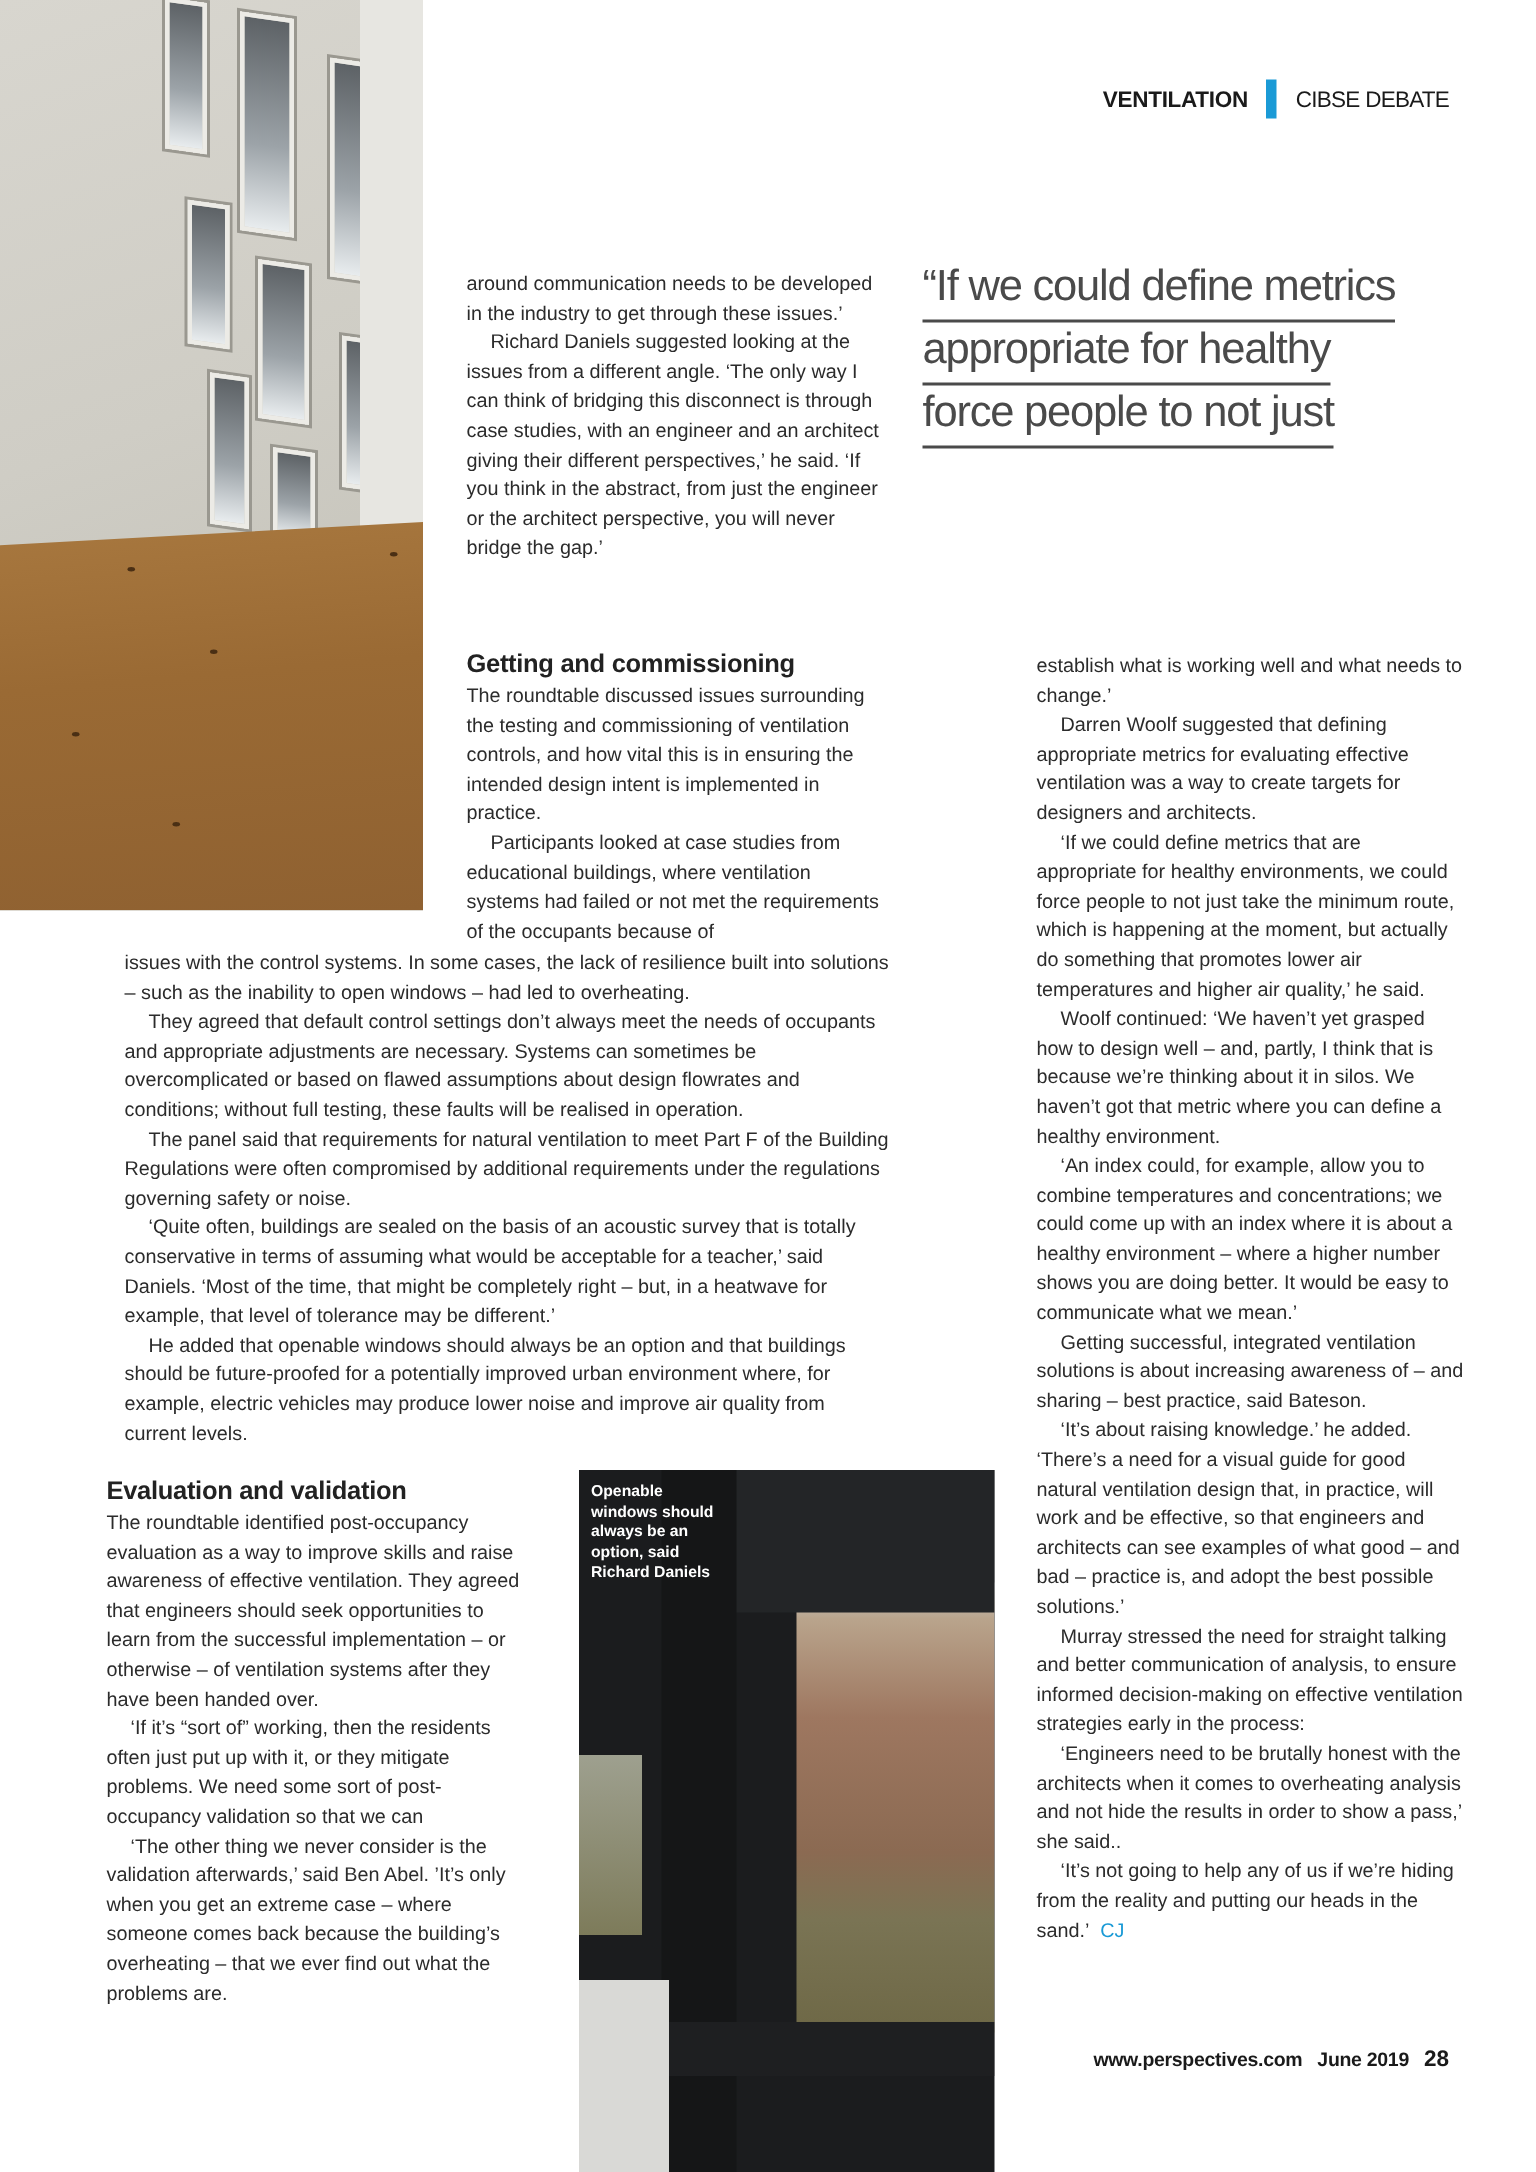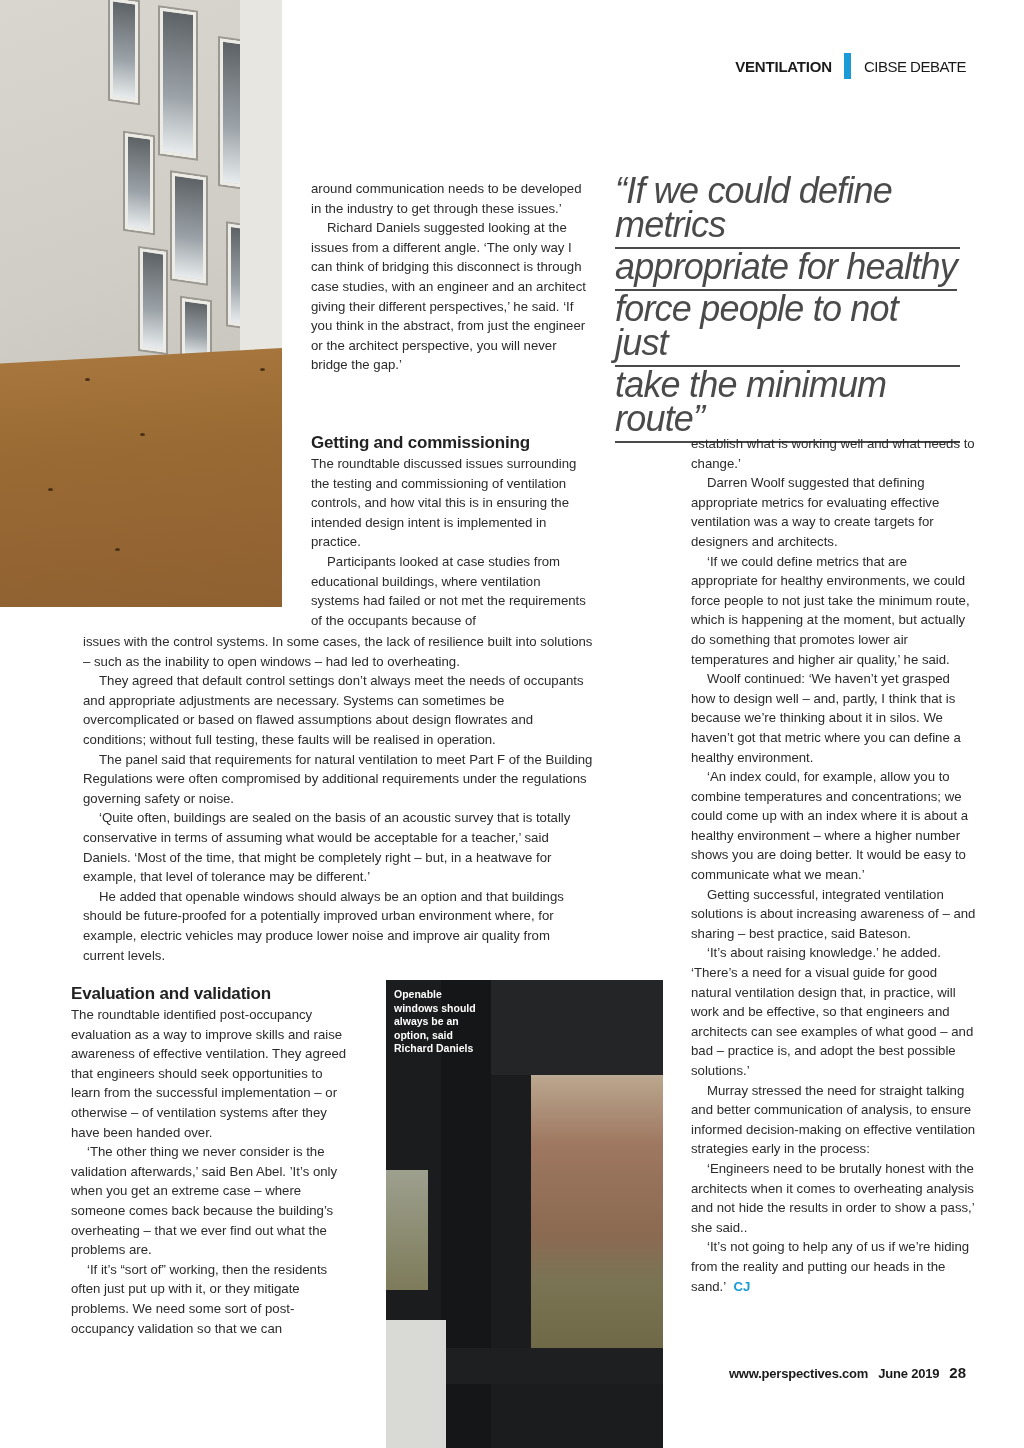--- a/index.html
+++ b/index.html
@@ -54,25 +54,25 @@
   .col-a { left: 311px; top: 179px; width: 280px; }
   .col-b { left: 311px; top: 432px; width: 280px; }
   .col-c { left: 83px; top: 632px; width: 510px; }
   .col-d { left: 71px; top: 983px; width: 280px; }
   .col-e { left: 691px; top: 434px; width: 285px; }
 
   
   .pullquote { left: 615px; top: 174px; width: 345px; }
   .pullquote .line {
     display: block; width: fit-content;
-    font-size: 36px; line-height: 34px; color: #4a4a4a; letter-spacing: -0.8px;
-    border-bottom: 2px solid #4a4a4a; padding-bottom: 5px; margin-bottom: 1px; font-style: italic;
+    font-size: 29px; line-height: 34px; color: #4a4a4a; letter-spacing: -0.8px;
+    border-bottom: 2px solid #4a4a4a; padding-bottom: 5px; margin-bottom: 1px;
   }
 
-  .sig { color: #1a9ad6; font-weight: bold; }
+  .sig { color: #1a9ad6; font-weight: normal; }
 
   
   .footer { top: 1364px; right: 58px; font-size: 13px; color: #1a1a1a; display:flex; gap: 10px; align-items: baseline; }
   .footer .url, .footer .date { font-weight: bold; letter-spacing: -0.2px; }
   .footer .page { font-weight: bold; font-size: 15px; }
 </style>
 </head>
 <body>
 
 <div class="abs header">
@@ -102,42 +102,41 @@
 
 <div class="abs col col-a">
   <p class="noind">around communication needs to be developed in the industry to get through these issues.’</p>
   <p>Richard Daniels suggested looking at the issues from a different angle. ‘The only way I can think of bridging this disconnect is through case studies, with an engineer and an architect giving their different perspectives,’ he said. ‘If you think in the abstract, from just the engineer or the architect perspective, you will never bridge the gap.’</p>
 </div>
 
 <div class="abs pullquote">
   <span class="line">“If we could define metrics</span>
   <span class="line">appropriate for healthy</span>
   <span class="line">force people to not just</span>
-  <span class="line">take the minimum route”</span>
 </div>
 
 <div class="abs col col-b">
   <h2>Getting and commissioning</h2>
   <p class="noind">The roundtable discussed issues surrounding the testing and commissioning of ventilation controls, and how vital this is in ensuring the intended design intent is implemented in practice.</p>
   <p>Participants looked at case studies from educational buildings, where ventilation systems had failed or not met the requirements of the occupants because of</p>
 </div>
 
 <div class="abs col col-c">
   <p class="noind">issues with the control systems. In some cases, the lack of resilience built into solutions – such as the inability to open windows – had led to overheating.</p>
   <p>They agreed that default control settings don’t always meet the needs of occupants and appropriate adjustments are necessary. Systems can sometimes be overcomplicated or based on flawed assumptions about design flowrates and conditions; without full testing, these faults will be realised in operation.</p>
   <p>The panel said that requirements for natural ventilation to meet Part F of the Building Regulations were often compromised by additional requirements under the regulations governing safety or noise.</p>
   <p>‘Quite often, buildings are sealed on the basis of an acoustic survey that is totally conservative in terms of assuming what would be acceptable for a teacher,’ said Daniels. ‘Most of the time, that might be completely right – but, in a heatwave for example, that level of tolerance may be different.’</p>
   <p>He added that openable windows should always be an option and that buildings should be future-proofed for a potentially improved urban environment where, for example, electric vehicles may produce lower noise and improve air quality from current levels.</p>
 </div>
 
 <div class="abs col col-d">
   <h2>Evaluation and validation</h2>
   <p class="noind">The roundtable identified post-occupancy evaluation as a way to improve skills and raise awareness of effective ventilation. They agreed that engineers should seek opportunities to learn from the successful implementation – or otherwise – of ventilation systems after they have been handed over.</p>
+  <p>‘If it’s “sort of” working, then the residents often just put up with it, or they mitigate problems. We need some sort of post-occupancy validation so that we can</p>
   <p>‘The other thing we never consider is the validation afterwards,’ said Ben Abel. ’It’s only when you get an extreme case – where someone comes back because the building’s overheating – that we ever find out what the problems are.</p>
-  <p>‘If it’s “sort of” working, then the residents often just put up with it, or they mitigate problems. We need some sort of post-occupancy validation so that we can</p>
 </div>
 
 <div class="abs photo2">
   <div class="view"></div>
   <div class="leftview"></div>
   <div class="blind"></div>
   <div class="frame-v"></div>
   <div class="frame-h"></div>
   <div class="sill"></div>
   <div class="caption">Openable windows should always be an option, said Richard Daniels</div>

